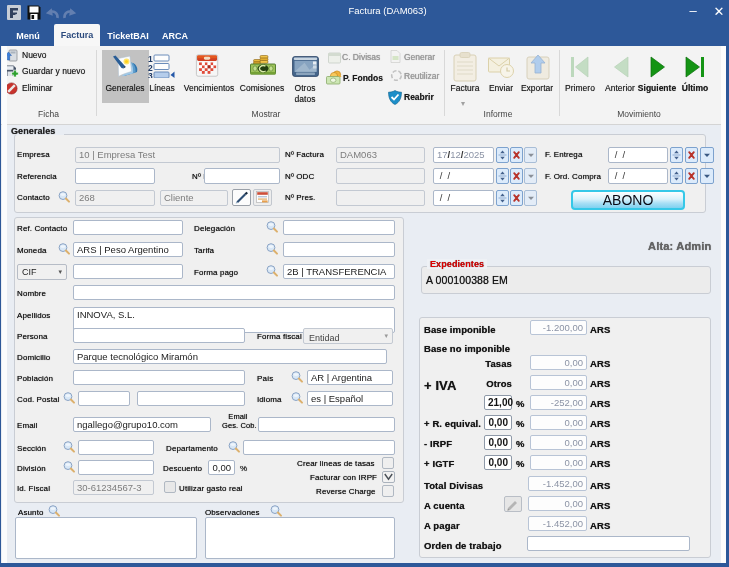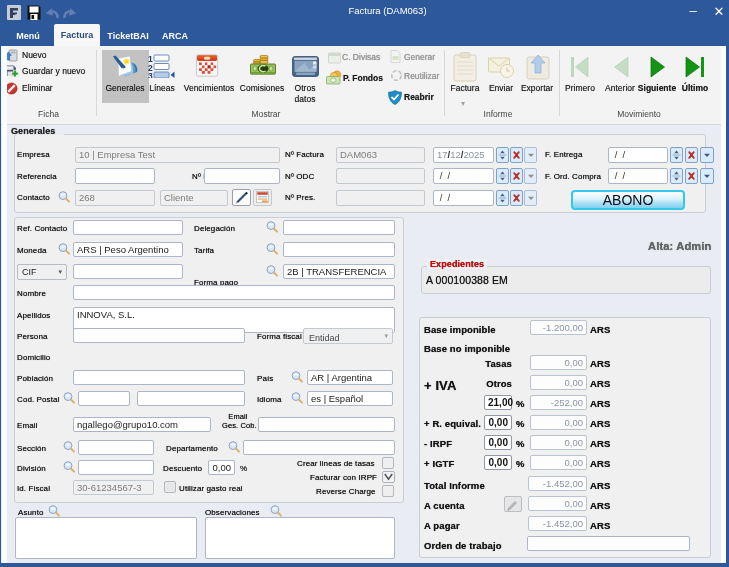--- a/index.html
+++ b/index.html
@@ -411,38 +411,39 @@
     </svg>
   <div class="inp" style="left:73px;top:242px;width:110px;height:15px;">ARS | Peso Argentino</div>
   <div class="lbl" style="left:194px;top:246px;">Tarifa</div>
   <svg class="mag" style="left:266px;top:243px">
       <use href="#magg"></use>
     </svg>
   <div class="inp" style="left:283px;top:242px;width:112px;height:15px;"></div>
 
   <div class="abs" style="left:17px;top:264px;width:50px;height:16px;background:#f0f0f0;border:1px solid #b6bcc6;border-radius:2px;font-size:9px;padding:2px 0 0 4px;">CIF <span style="position:absolute;right:4px;top:3px;font-size:7px;color:#555;">▾</span></div>
   <div class="inp" style="left:73px;top:264px;width:110px;height:15px;"></div>
-  <div class="lbl" style="left:194px;top:278px;">Forma pago</div>
+  <div class="lbl" style="left:194px;top:268px;">Forma pago</div>
   <svg class="mag" style="left:266px;top:265px">
       <use href="#magg"></use>
     </svg>
   <div class="inp" style="left:283px;top:264px;width:112px;height:15px;">2B | TRANSFERENCIA</div>
 
   <div class="lbl" style="left:17px;top:289px;">Nombre</div>
   <div class="inp" style="left:73px;top:285px;width:322px;height:15px;"></div>
 
   <div class="lbl" style="left:17px;top:311px;">Apellidos</div>
   <div class="inp" style="left:73px;top:307px;width:322px;height:26px;">INNOVA, S.L.</div>
 
   <div class="lbl" style="left:17px;top:332px;">Persona</div>
   <div class="inp" style="left:73px;top:328px;width:172px;height:15px;"></div>
   <div class="lbl" style="left:257px;top:332px;">Forma fiscal</div>
   <div class="abs" style="left:303px;top:328px;width:90px;height:16px;background:#f0f0f0;border:1px solid #c3c9d2;border-radius:2px;font-size:9px;color:#444;padding:4px 0 0 5px;">Entidad<span style="position:absolute;right:4px;top:3px;font-size:7px;color:#999;">▾</span></div>
 
   <div class="lbl" style="left:17px;top:353px;">Domicilio</div>
+  <div class="inp" style="left:73px;top:349px;width:314px;height:15px;">Parque tecnológico Miramón</div>
 
   <div class="lbl" style="left:17px;top:374px;">Población</div>
   <div class="inp" style="left:73px;top:370px;width:172px;height:15px;"></div>
   <div class="lbl" style="left:257px;top:374px;">País</div>
   <svg class="mag" style="left:291px;top:371px">
       <use href="#magg"></use>
     </svg>
   <div class="inp" style="left:307px;top:370px;width:86px;height:15px;">AR | Argentina</div>
 
   <div class="lbl" style="left:17px;top:395px;">Cod. Postal</div>
@@ -537,21 +538,21 @@
   <div class="lbl bold" style="left:424px;top:438px;font-size:9.5px;">- IRPF</div>
   <div class="inp num blk" style="left:484px;top:435px;width:28px;height:15px;">0,00</div>
   <div class="lbl bold" style="left:516px;top:438px;font-size:9.5px;">%</div>
   <div class="inp dis2 num" style="left:530px;top:435px;width:57px;height:15px;">0,00</div>
   <div class="lbl bold" style="left:590px;top:438px;font-size:9.5px;">ARS</div>
   <div class="lbl bold" style="left:424px;top:458px;font-size:9.5px;">+ IGTF</div>
   <div class="inp num blk" style="left:484px;top:455px;width:28px;height:15px;">0,00</div>
   <div class="lbl bold" style="left:516px;top:458px;font-size:9.5px;">%</div>
   <div class="inp dis2 num" style="left:530px;top:455px;width:57px;height:15px;">0,00</div>
   <div class="lbl bold" style="left:590px;top:458px;font-size:9.5px;">ARS</div>
-  <div class="lbl bold" style="left:424px;top:480px;font-size:9.5px;">Total Informe</div>
+  <div class="lbl bold" style="left:424px;top:480px;font-size:9.5px;">Total Divisas</div>
   <div class="inp dis2 num" style="left:528px;top:476px;width:59px;height:15px;">-1.452,00</div>
   <div class="lbl bold" style="left:590px;top:480px;font-size:9.5px;">ARS</div>
   <div class="lbl bold" style="left:424px;top:500px;font-size:9.5px;">A cuenta</div>
   <div class="abs" style="left:504px;top:496px;width:18px;height:16px;background:#e6e6e6;border:1px solid #b9bec6;border-radius:2px;">
     <svg width="14" height="13" viewBox="0 0 14 13" style="margin:1px 0 0 1px">
         <path d="M2 10 L9 3 L11 5 L4 12 Z" fill="#b5b5b5"></path>
         <path d="M2 10 L4 12 L1.3 12.7 Z" fill="#9a9a9a"></path>
       </svg>
   </div>
   <div class="inp dis2 num" style="left:528px;top:496px;width:59px;height:15px;">0,00</div>

